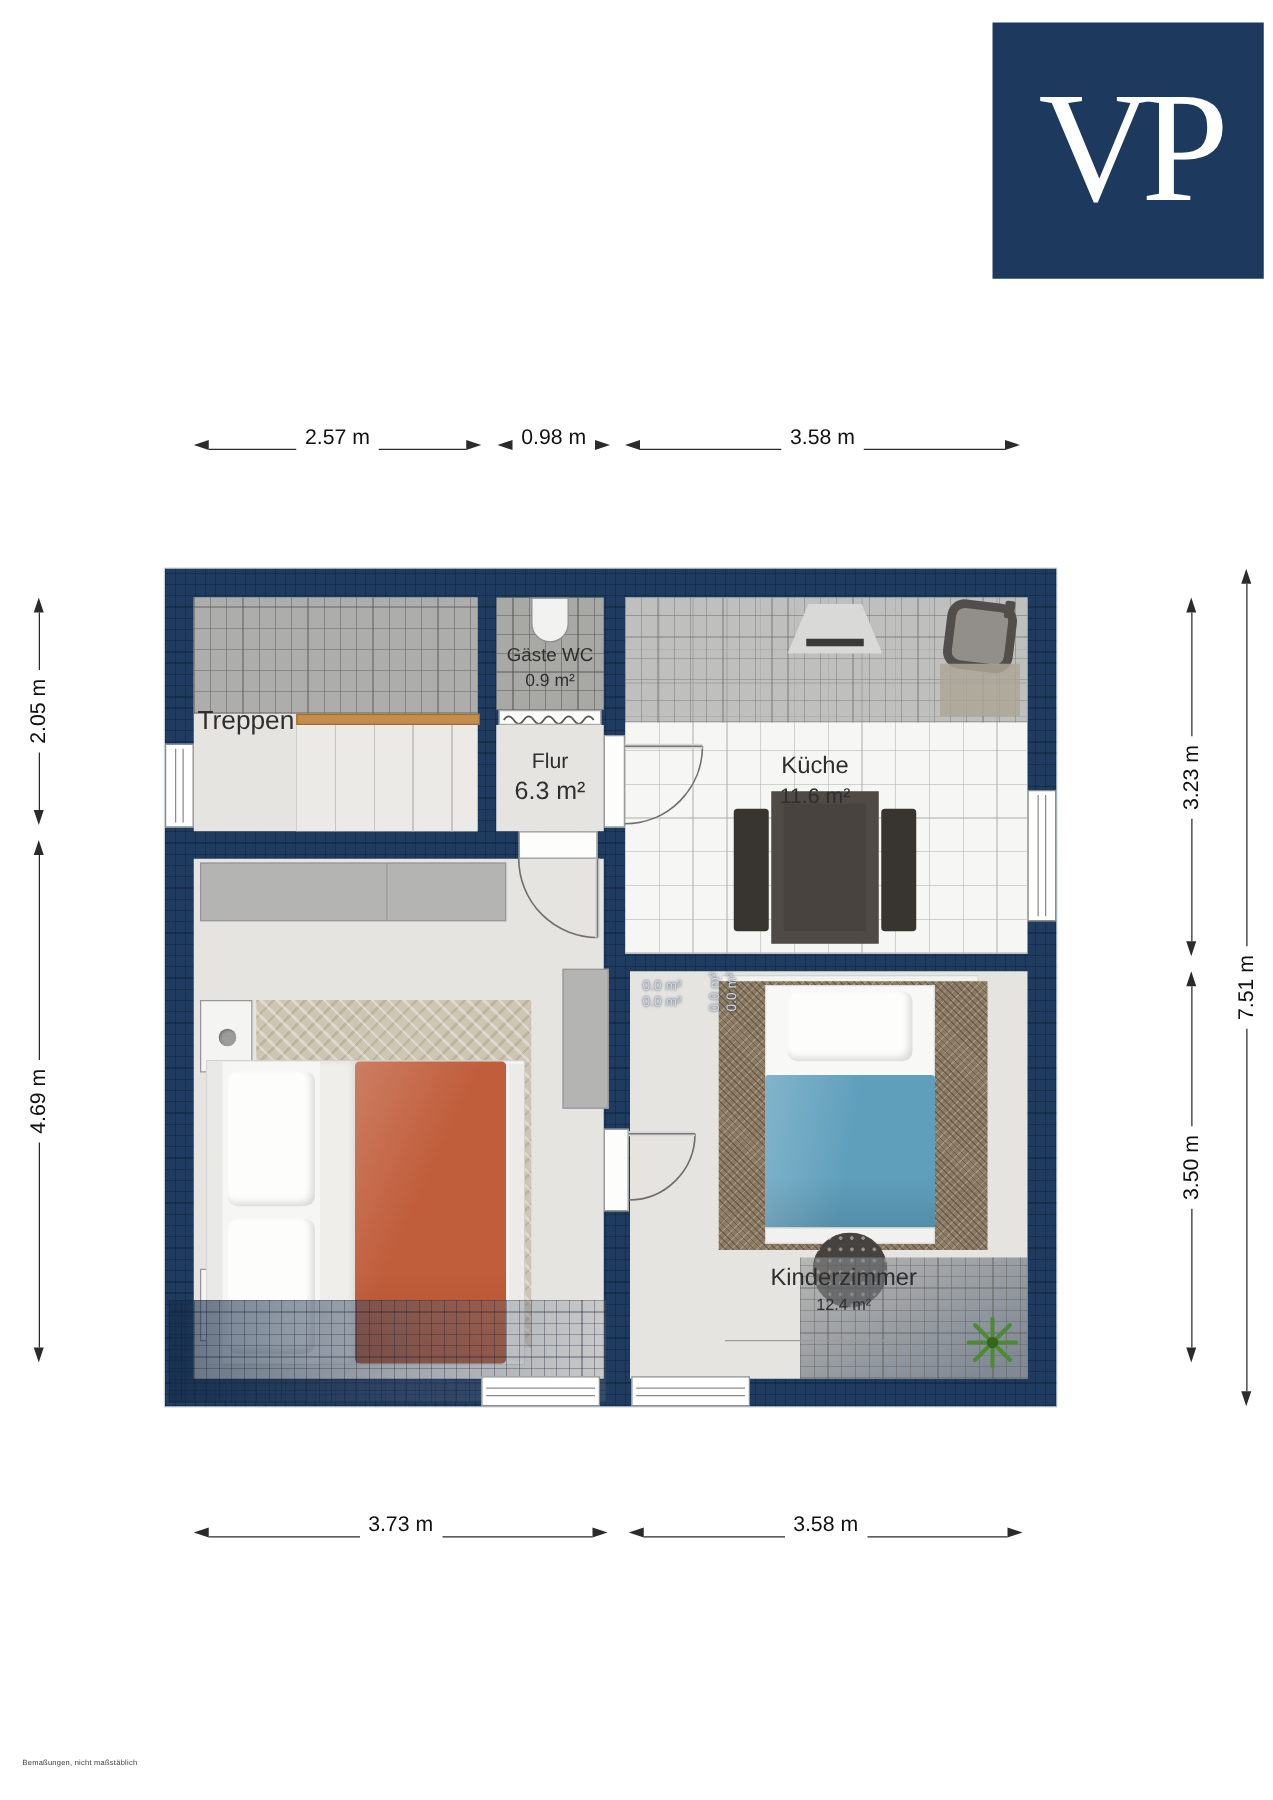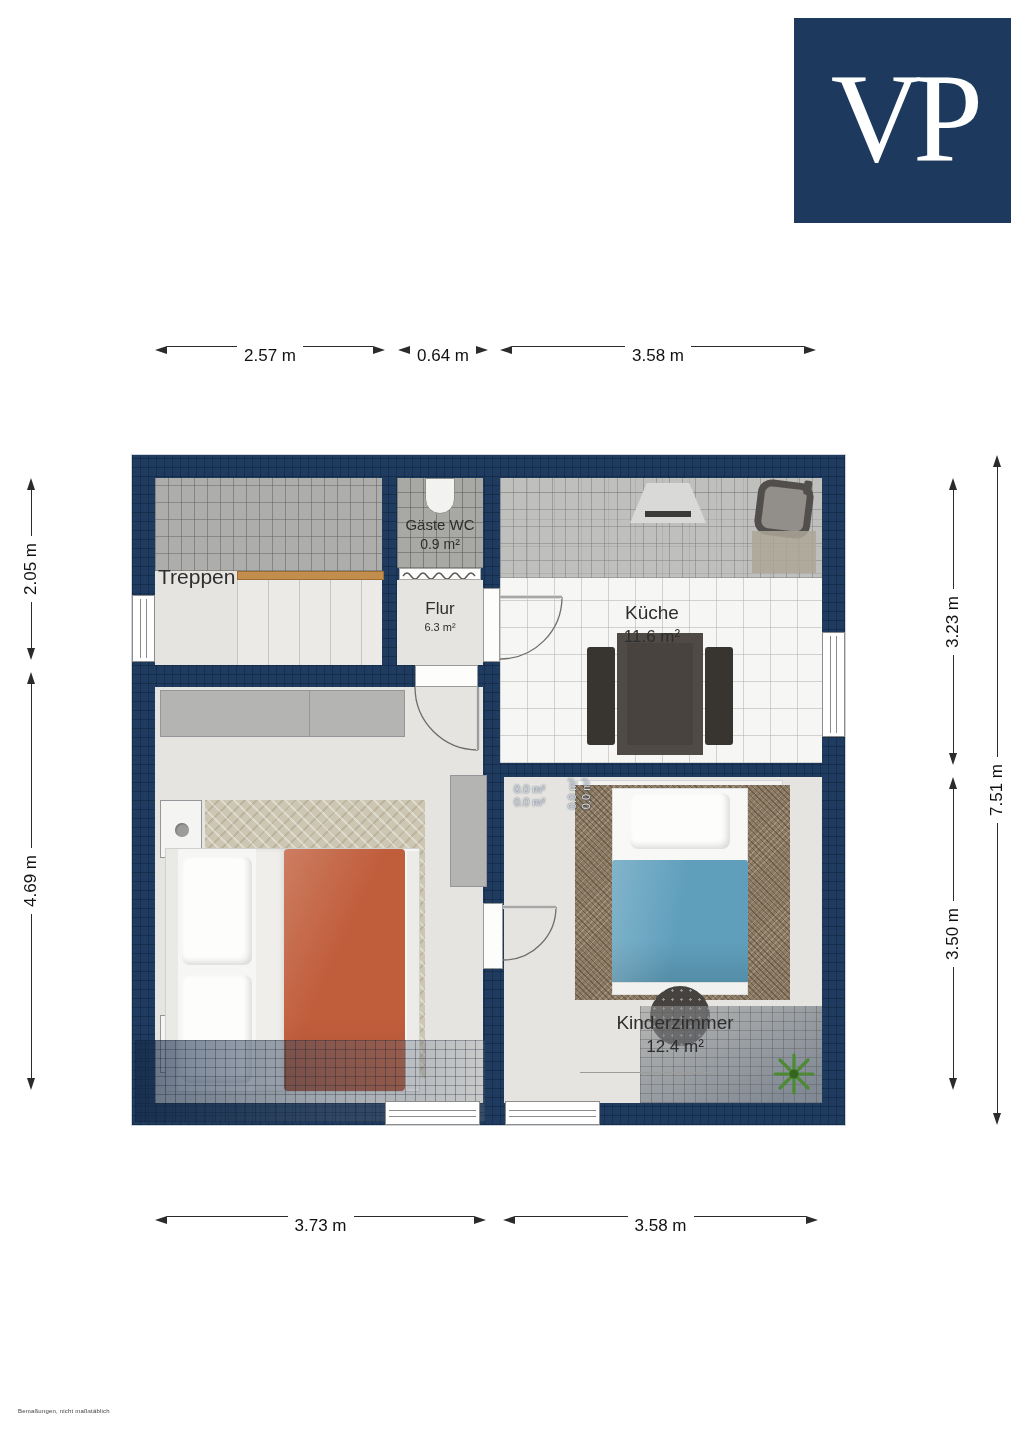--- a/index.html
+++ b/index.html
@@ -4,21 +4,21 @@
 <style>
   html,body{margin:0;padding:0;background:#fff;}
   .page{position:relative;width:1018px;height:1440px;background:#ffffff;overflow:hidden;
         font-family:"Liberation Sans",sans-serif;color:#1a1a1a;border-radius:22px;}
   
   .logo{position:absolute;left:794px;top:18px;width:217px;height:205px;background:#1d3a5e;
         display:flex;align-items:center;justify-content:center;}
   .logo span{font-family:"Liberation Serif","DejaVu Serif",serif;font-size:126px;color:#fff;
         letter-spacing:-0.07em;margin-top:-4px;}
   
-  .h-dim{position:absolute;display:flex;align-items:flex-start;height:14px;}
+  .h-dim{position:absolute;display:flex;align-items:flex-end;height:14px;}
   .v-dim{position:absolute;display:flex;flex-direction:column;align-items:center;width:14px;}
   .ln-h{flex:1;height:0;border-top:1.5px solid #2b2b2b;}
   .ln-v{flex:1;width:0;border-left:1.5px solid #2b2b2b;}
   .ah{width:0;height:0;flex:none;}
   .al{border-top:4.5px solid transparent;border-bottom:4.5px solid transparent;border-right:12px solid #2b2b2b;}
   .ar{border-top:4.5px solid transparent;border-bottom:4.5px solid transparent;border-left:12px solid #2b2b2b;}
   .au{border-left:4.5px solid transparent;border-right:4.5px solid transparent;border-bottom:12px solid #2b2b2b;}
   .ad{border-left:4.5px solid transparent;border-right:4.5px solid transparent;border-top:12px solid #2b2b2b;}
   .h-dim .lbl{padding:0 7px;font-size:17px;white-space:nowrap;color:#111;}
   .v-dim .lbl{padding:7px 0;font-size:17px;white-space:nowrap;color:#111;
@@ -122,21 +122,21 @@
   <div class="h-dim" style="left:155px;top:346px;width:230px;">
     <span class="ah al"></span>
       <span class="ln-h"></span>
     <span class="lbl">2.57 m</span>
     <span class="ln-h"></span>
       <span class="ah ar"></span>
   </div>
   <div class="h-dim" style="left:398px;top:346px;width:88px;">
     <span class="ah al"></span>
       <span class="ln-h"></span>
-    <span class="lbl">0.64 m</span>
+    <span class="lbl">0.98 m</span>
     <span class="ln-h"></span>
       <span class="ah ar"></span>
   </div>
   <div class="h-dim" style="left:500px;top:346px;width:316px;">
     <span class="ah al"></span>
       <span class="ln-h"></span>
     <span class="lbl">3.58 m</span>
     <span class="ln-h"></span>
       <span class="ah ar"></span>
   </div>
@@ -212,21 +212,21 @@
     </div>
     <div class="wave" style="left:267px;top:113px;width:82px;height:12px;">
       <svg width="80" height="10" viewBox="0 0 80 10">
         <path d="M3 7 Q7 1 11 7 T19 7 T27 7 T35 7 T43 7 T51 7 T59 7 T67 7 T75 7" fill="none" stroke="#5a5a58" stroke-width="1.4"></path>
       </svg>
     </div>
 
     <div class="floor" style="left:265px;top:125px;width:86px;height:85px;"></div>
     <div class="room-label" style="left:258px;top:143px;width:100px;font-size:17px;">
       <span class="nm">Flur</span>
-      <span class="ar2" style="font-size:11px;">6.3 m²</span>
+      <span class="ar2" style="font-size:20px;">6.3 m²</span>
     </div>
 
     <div class="kfloor" style="left:368px;top:23px;width:322px;height:285px;"></div>
     <div class="rooftex" style="left:368px;top:23px;width:322px;height:100px;opacity:.8;"></div>
     <div class="hood" style="left:498px;top:28px;width:76px;height:40px;">
         <i></i>
       </div>
     <div class="sink" style="left:624px;top:26px;width:56px;height:56px;">
         <i></i>
       </div>
@@ -270,21 +270,21 @@
     <span class="knob" style="left:623px;top:337px;"></span>
     <div class="rug-kz" style="left:443px;top:330px;width:215px;height:215px;"></div>
     <div class="kz-bed" style="left:480px;top:333px;width:136px;height:200px;"></div>
     <div class="pillow" style="left:498px;top:338px;width:100px;height:56px;"></div>
     <div class="kz-duvet" style="left:480px;top:405px;width:136px;height:124px;"></div>
     <div class="kz-foot" style="left:480px;top:527px;width:136px;height:13px;"></div>
     <div class="pouf" style="left:518px;top:531px;width:60px;height:60px;"></div>
     <div class="ovl-kz" style="left:508px;top:551px;width:182px;height:97px;"></div>
     <div class="room-label" style="left:443px;top:556px;width:200px;font-size:19px;">
       <span class="nm">Kinderzimmer</span>
-      <span class="ar2" style="font-size:17px;">12.4 m²</span>
+      <span class="ar2" style="font-size:13px;">12.4 m²</span>
     </div>
     <div class="slopeline" style="left:448px;top:617px;width:130px;"></div>
     <div style="position:absolute;left:638px;top:595px;width:48px;height:48px;">
       <svg width="48" height="48" viewBox="0 0 48 48">
         <g stroke="#4c8a33" stroke-width="3.2" stroke-linecap="round">
           <line x1="24" y1="24" x2="24" y2="5"></line>
             <line x1="24" y1="24" x2="38" y2="10"></line>
           <line x1="24" y1="24" x2="43" y2="24"></line>
             <line x1="24" y1="24" x2="38" y2="38"></line>
           <line x1="24" y1="24" x2="24" y2="43"></line>

